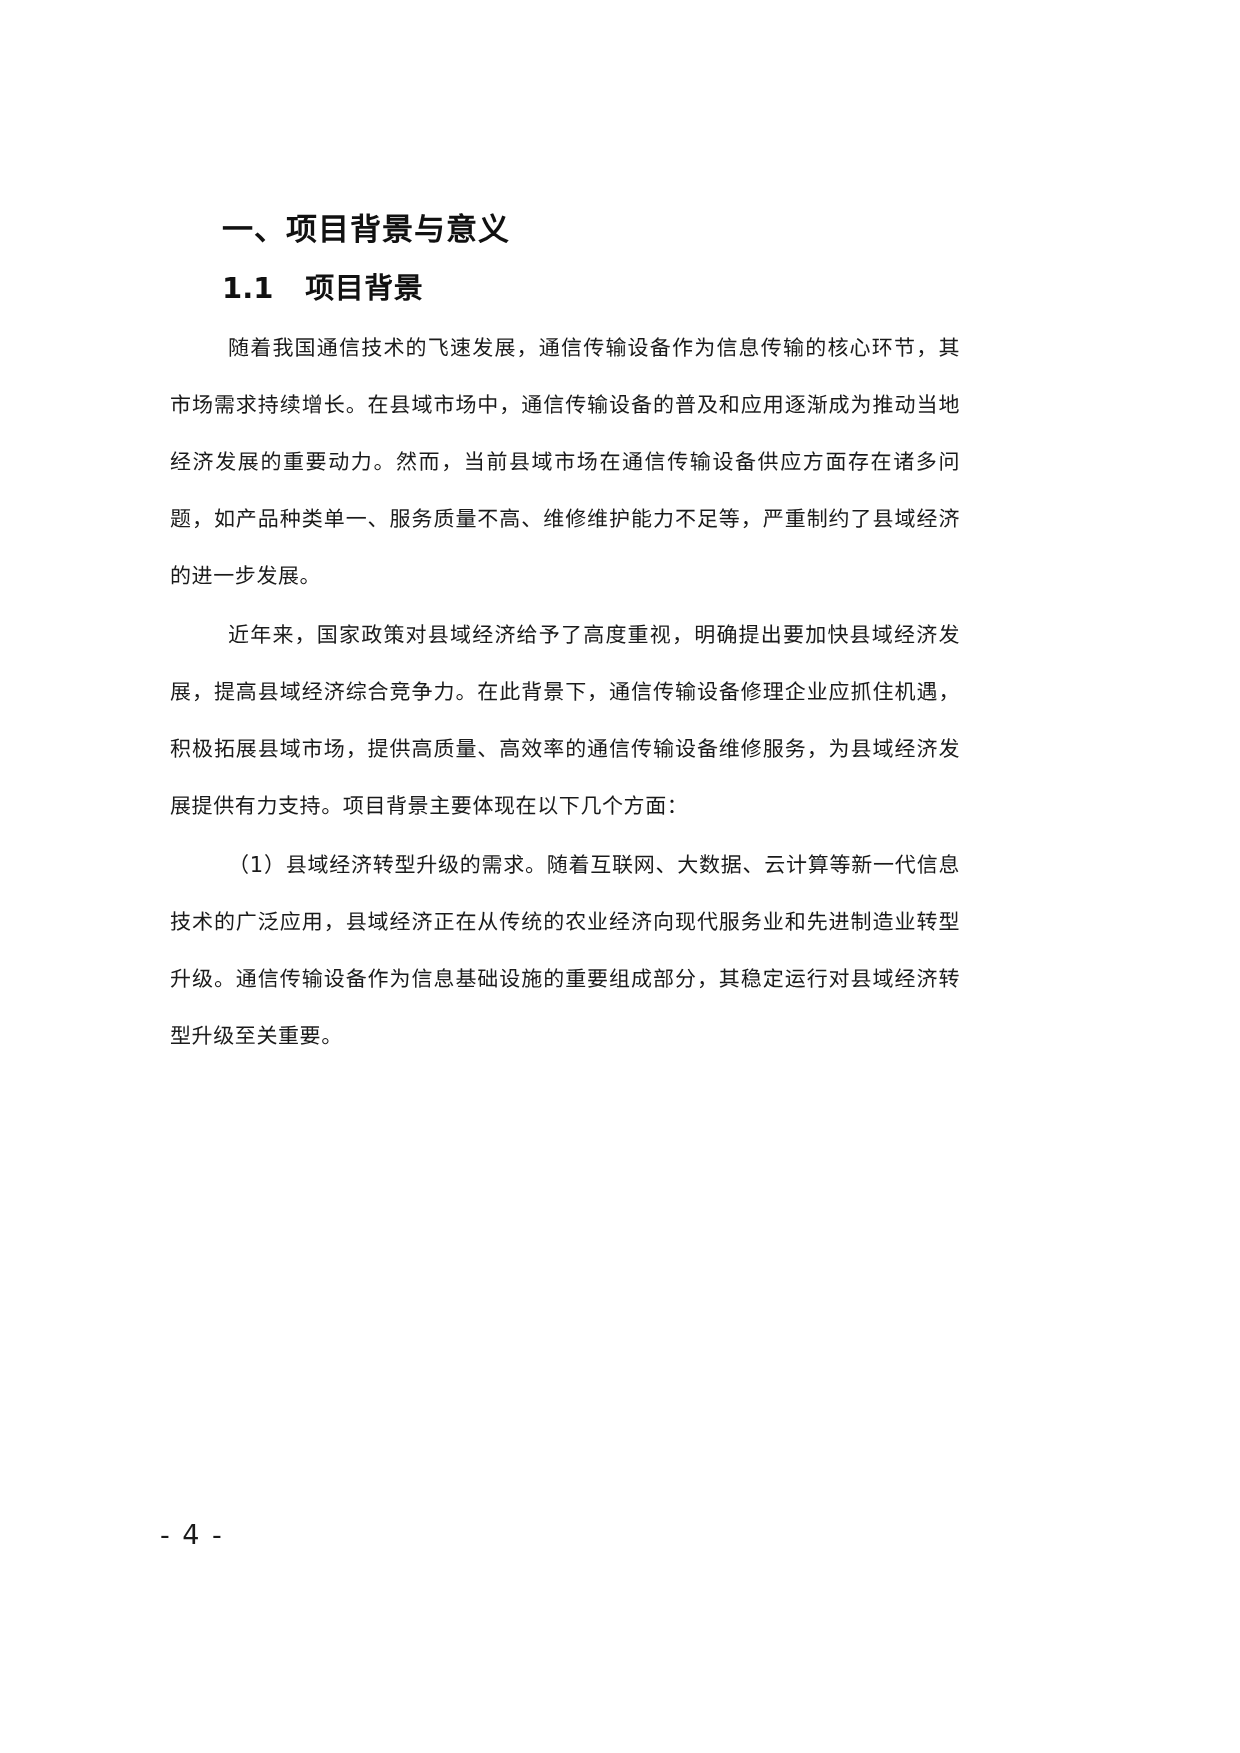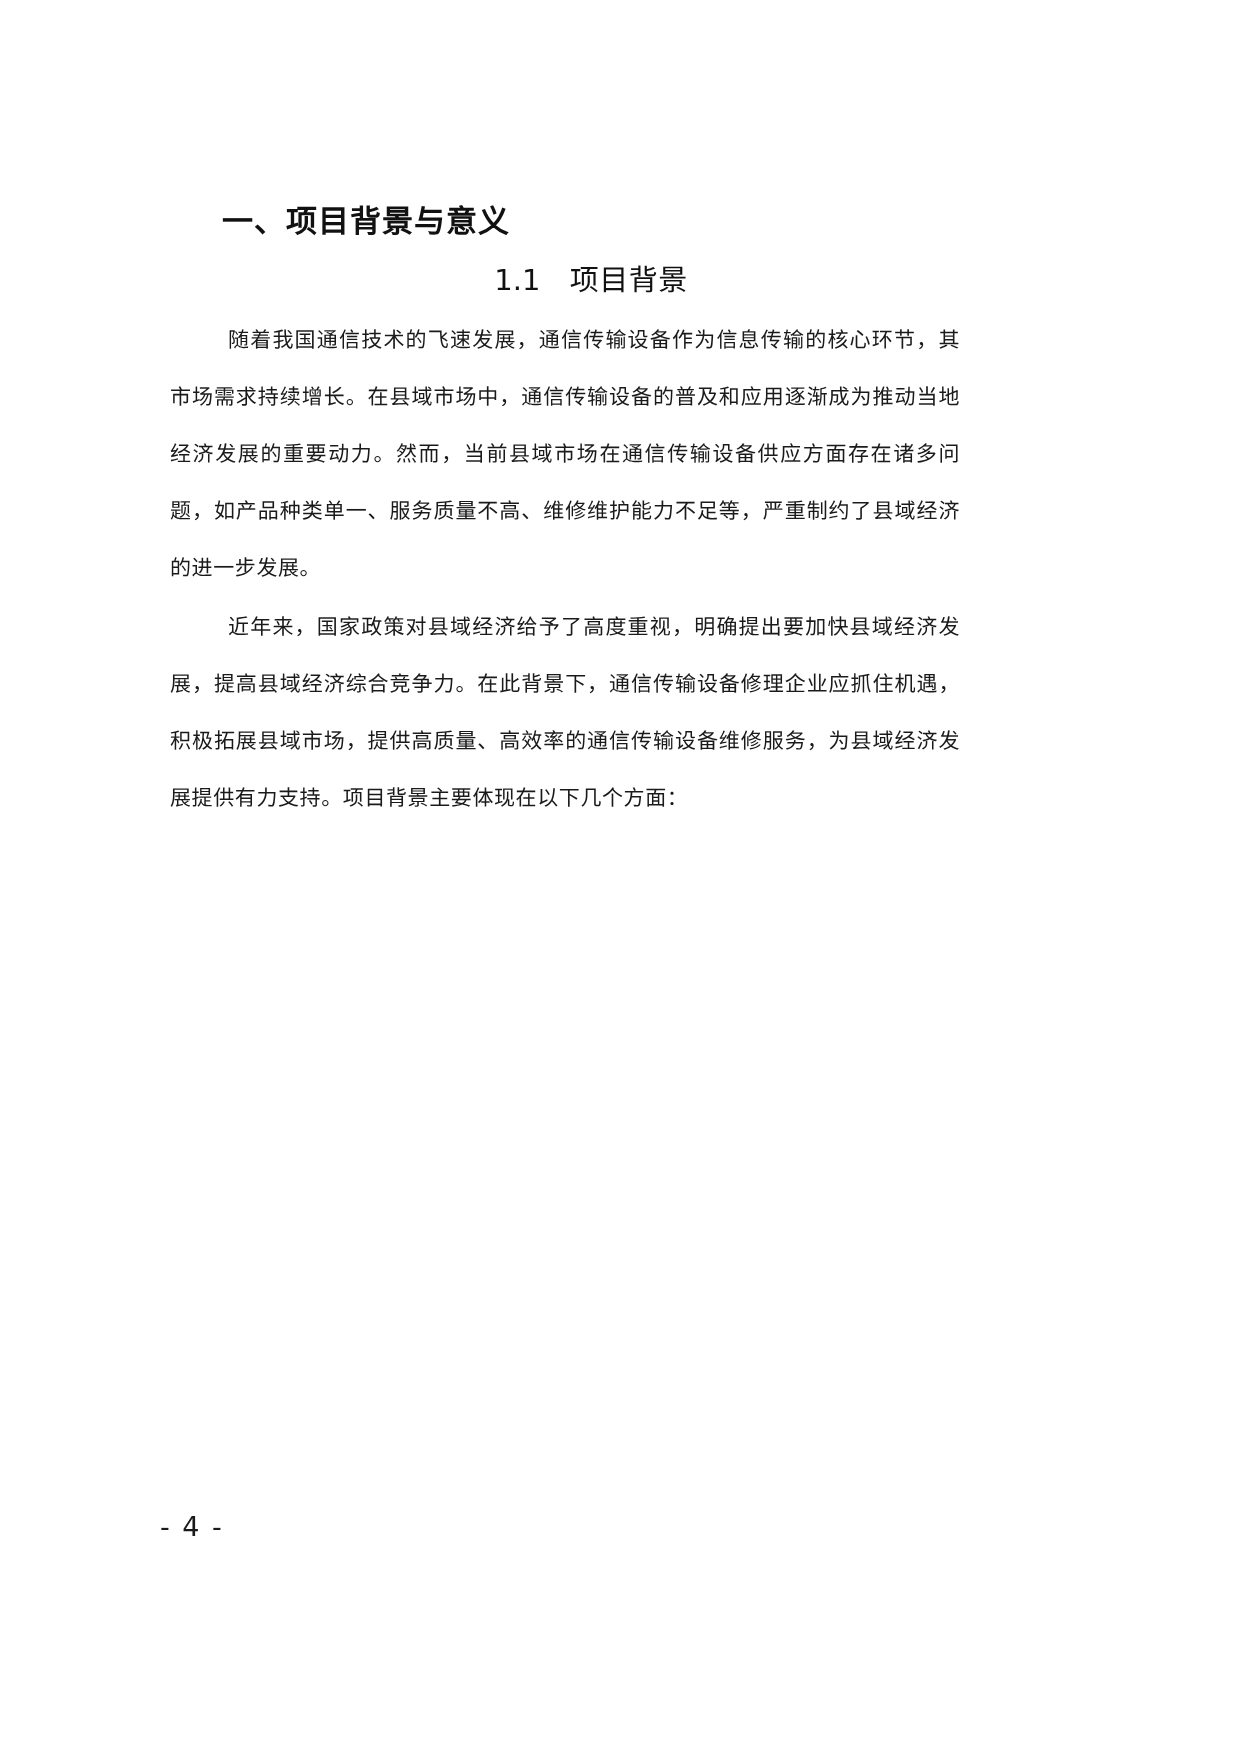--- a/index.html
+++ b/index.html
@@ -5,21 +5,21 @@
   html, body {
     margin: 0;
     padding: 0;
     background: #ffffff;
   }
   .page {
     position: relative;
     width: 1240px;
     height: 1702px;
     background: #ffffff;
-    margin: 8px auto;
+    margin: 16px auto;
     box-sizing: border-box;
     font-family: "DejaVu Sans", "Liberation Sans", sans-serif;
     color: #1a1a1a;
     overflow: hidden;
   }
   .content {
     position: absolute;
     left: 170px;
     top: 190px;
     width: 790px;
@@ -27,26 +27,25 @@
   .h1 {
     font-size: 31px;
     font-weight: bold;
     letter-spacing: 1px;
     line-height: 1.5;
     margin: 0 0 14px 52px;
     color: #111111;
   }
   .h2 {
     font-size: 29px;
-    font-weight: normal;
+    font-weight: bold;
     line-height: 1.5;
     margin: 0 0 10px 52px;
     color: #111111;
     letter-spacing: 0.5px;
-    text-align: center;
   }
   .h2 .num {
     font-family: "DejaVu Sans", "Liberation Sans", sans-serif;
     letter-spacing: 0px;
   }
   .para {
     font-size: 21px;
     line-height: 57px;
     text-align: justify;
     text-justify: inter-ideograph;
@@ -75,17 +74,18 @@
     <h1 class="h1">一、项目背景与意义</h1>
 
     <h2 class="h2">
       <span class="num">1.1</span>
       &nbsp;
       <span>项目背景</span>
     </h2>
 
     <p class="para">随着我国通信技术的飞速发展，通信传输设备作为信息传输的核心环节，其市场需求持续增长。在县域市场中，通信传输设备的普及和应用逐渐成为推动当地经济发展的重要动力。然而，当前县域市场在通信传输设备供应方面存在诸多问题，如产品种类单一、服务质量不高、维修维护能力不足等，严重制约了县域经济的进一步发展。</p>
     <p class="para">近年来，国家政策对县域经济给予了高度重视，明确提出要加快县域经济发展，提高县域经济综合竞争力。在此背景下，通信传输设备修理企业应抓住机遇，积极拓展县域市场，提供高质量、高效率的通信传输设备维修服务，为县域经济发展提供有力支持。项目背景主要体现在以下几个方面：</p>
+    <p class="para">（1）县域经济转型升级的需求。随着互联网、大数据、云计算等新一代信息技术的广泛应用，县域经济正在从传统的农业经济向现代服务业和先进制造业转型升级。通信传输设备作为信息基础设施的重要组成部分，其稳定运行对县域经济转型升级至关重要。</p>
 
   </div>
 
   <div class="footer">- 4 -</div>
 </div>
 
 </body></html>

